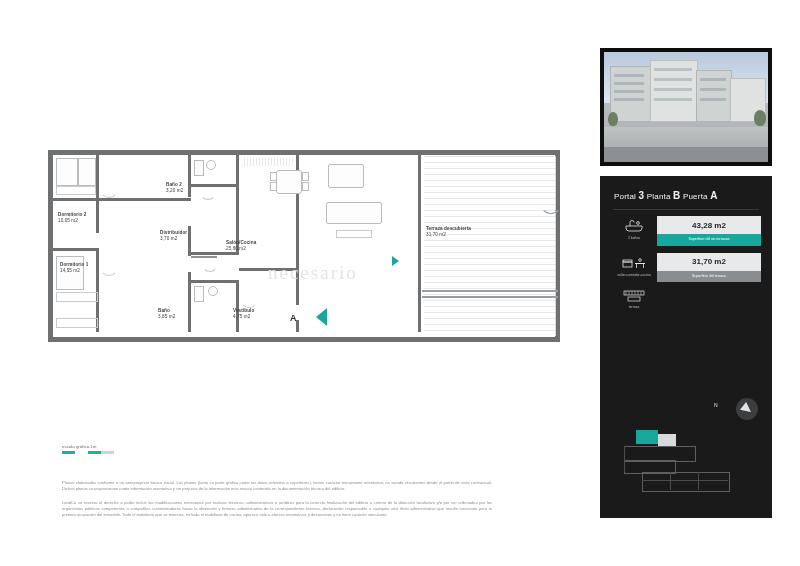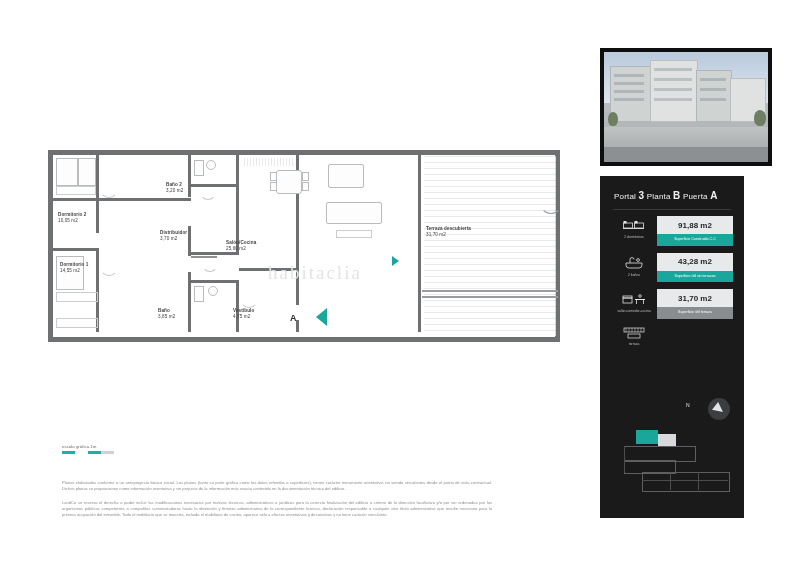--- a/index.html
+++ b/index.html
@@ -39,21 +39,21 @@
   .photo-panel{position:absolute;left:600px;top:48px;width:172px;height:118px;background:#0e0e0e;padding:4px;box-sizing:border-box;}
   .photo{position:relative;width:100%;height:100%;overflow:hidden;background:linear-gradient(180deg,#cfd9e4 0%,#dfe6ee 46%,#b9bdbf 46%,#a9adaf 100%);}
   .sky{position:absolute;left:0;top:0;right:0;height:46%;background:linear-gradient(180deg,#b9cadd,#dde6ef);}
   .bldg{position:absolute;background:#cfd3d2;border:0.7px solid #b1b5b5;}
   .bldg2{position:absolute;background:#dfe2e1;border:0.7px solid #bcbfbe;}
   .win{position:absolute;background:#8e9a9f;}
   .ground{position:absolute;left:0;bottom:0;width:100%;height:32%;background:linear-gradient(180deg,#bfc3c4,#9ea2a4);}
   .road{position:absolute;left:0;bottom:0;width:100%;height:14%;background:#8c9092;}
   .tree{position:absolute;background:#6d7e63;border-radius:50% 50% 45% 45%;}
 
-  .info-panel{position:absolute;left:600px;top:176px;width:144px;height:342px;background:#1a1a1a;color:#ffffff;box-sizing:border-box;padding:10px 11px;}
+  .info-panel{position:absolute;left:600px;top:176px;width:172px;height:342px;background:#1a1a1a;color:#ffffff;box-sizing:border-box;padding:10px 11px;}
   .portal-title{font-size:8px;letter-spacing:.2px;color:#f2f2f2;margin:4px 0 0 3px;}
   .portal-title b{font-size:10px;}
   .divider{height:1px;background:#3a3a3a;margin:8px 2px 6px 2px;}
 
   .rows{margin-top:2px;}
   .row{display:flex;align-items:stretch;margin-bottom:7px;}
   .icocol{width:46px;display:flex;flex-direction:column;align-items:center;justify-content:flex-start;padding-top:3px;}
   .icocol .cap{font-size:3.4px;color:#bdbdbd;margin-top:3px;text-align:center;line-height:1.2;}
   .valcol{flex:1;}
   .valtop{height:18px;display:flex;align-items:center;justify-content:center;font-size:8px;font-weight:bold;color:#262626;}
@@ -170,21 +170,21 @@
       <span>25,60 m2</span>
     </div>
     <div class="lbl" style="left:386px;top:86px;">
       <span class="a">Terraza descubierta</span>
       <span>31,70 m2</span>
     </div>
   </div>
 
   <div style="position:absolute;left:290px;top:313px;font-size:9px;font-weight:bold;color:#2f3031;">A</div>
 
-  <div class="wm">habitaclia</div>
+  <div class="wm">necesario</div>
 
   <div class="scale-wrap">
     <div class="scale-txt">escala gráfica 1m</div>
     <div class="scale-bar">
       <div class="teal"></div>
         <div style="background:#ffffff;"></div>
         <div class="teal"></div>
         <div style="background:#cfd1d3;"></div>
     </div>
   </div>
@@ -227,36 +227,20 @@
       <b>3</b>
       <span>Planta</span>
       <b>B</b>
       <span>Puerta</span>
       <b>A</b>
     </div>
     <div class="divider"></div>
 
     <div class="rows">
 
-      <div class="row">
-        <div class="icocol">
-          <svg width="22" height="13" viewBox="0 0 22 13">
-            <rect x="0.5" y="4" width="9" height="5" fill="none" stroke="#e4e4e4" stroke-width="0.8"></rect>
-            <rect x="0.5" y="2" width="3" height="2.4" fill="#e4e4e4"></rect>
-            <rect x="11.5" y="4" width="9" height="5" fill="none" stroke="#e4e4e4" stroke-width="0.8"></rect>
-            <rect x="11.5" y="2" width="3" height="2.4" fill="#e4e4e4"></rect>
-            <rect x="0" y="9" width="21" height="0.9" fill="#e4e4e4"></rect>
-          </svg>
-          <div class="cap">2 dormitorios</div>
-        </div>
-        <div class="valcol">
-          <div class="valtop bg-light">91,88 m2</div>
-          <div class="valbot bg-teal">Superficie Construida C.C</div>
-        </div>
-      </div>
 
       <div class="row">
         <div class="icocol">
           <svg width="20" height="14" viewBox="0 0 20 14">
             <path d="M2 7 h16 v2 a3 3 0 0 1 -3 3 H5 a3 3 0 0 1 -3 -3 z" fill="none" stroke="#e4e4e4" stroke-width="0.8"></path>
             <path d="M6 7 V3.5 a2 2 0 0 1 4 0" fill="none" stroke="#e4e4e4" stroke-width="0.8"></path>
             <circle cx="14" cy="4" r="1.4" fill="none" stroke="#e4e4e4" stroke-width="0.8"></circle>
           </svg>
           <div class="cap">2 baños</div>
         </div>

